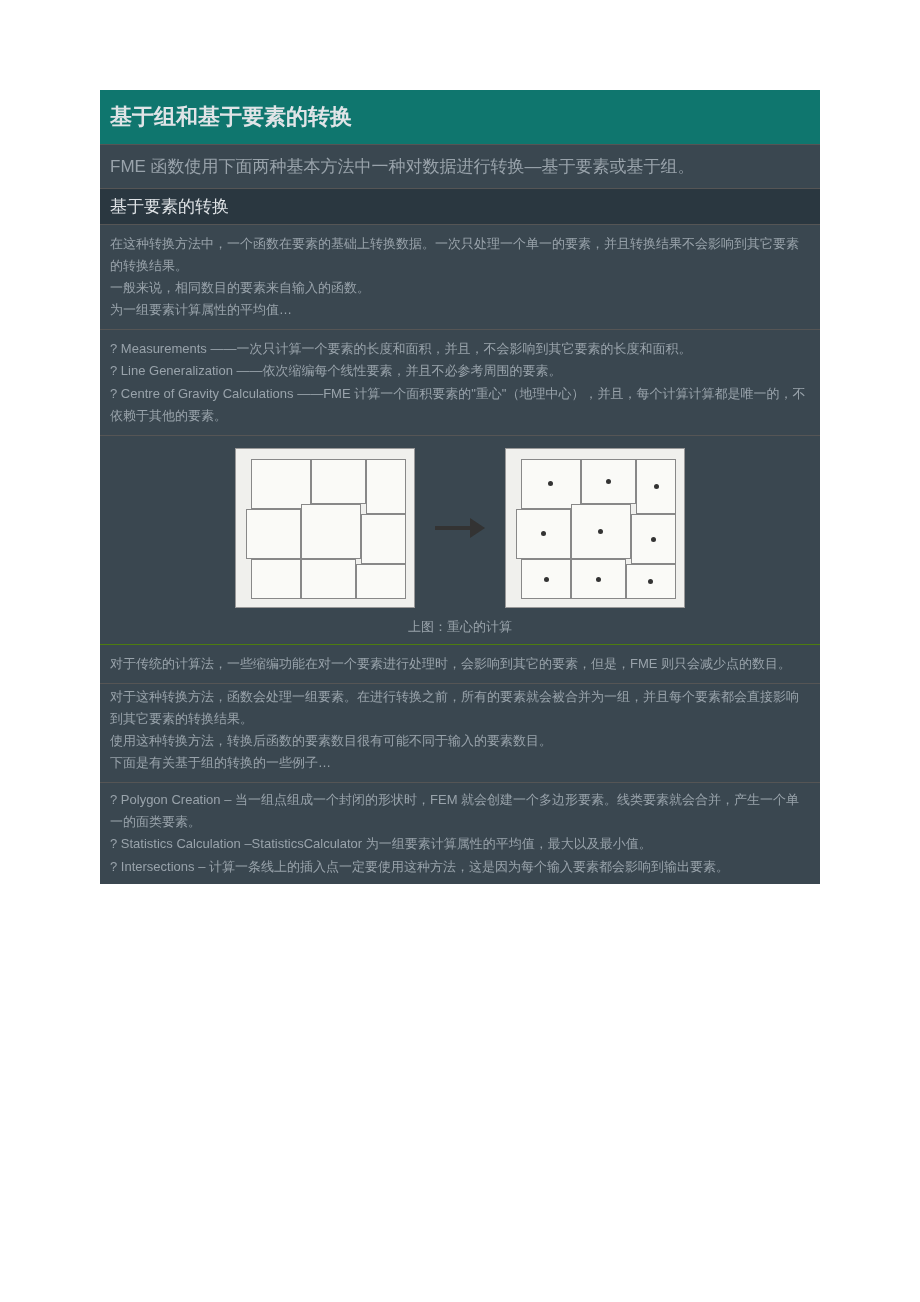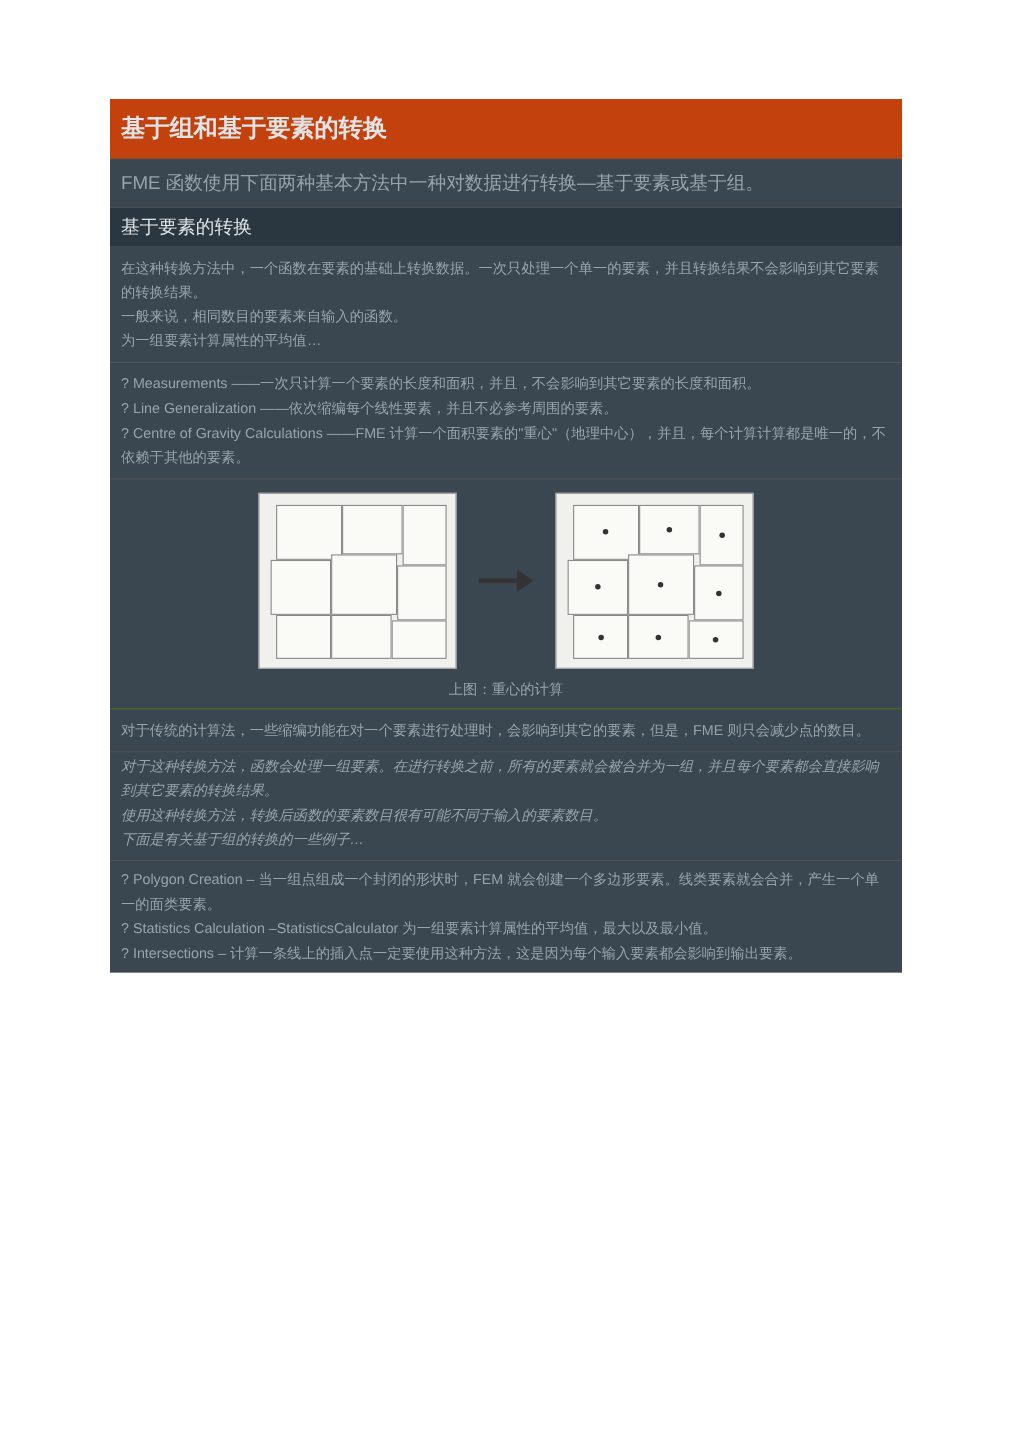--- a/index.html
+++ b/index.html
@@ -11,21 +11,21 @@
     background: #ffffff;
     font-family: Arial, "Microsoft YaHei", sans-serif;
     width: 920px;
     padding: 90px 100px 60px 100px;
   }
   .content-box {
     background: #3a4750;
     color: #9aa5ad;
   }
   .main-title {
-    background: #c2410c;
+    background: #0f766e;
     color: #e0e4e7;
     font-size: 22px;
     font-weight: bold;
     padding: 12px 10px;
     border-bottom: 1px solid #555;
   }
   .intro-text {
     background: #3a4750;
     color: #99a3ab;
     font-size: 17px;
@@ -178,21 +178,21 @@
         <div class="dot" style="top:128px;left:90px;"></div>
         <div class="dot" style="top:130px;left:142px;"></div>
       </div>
     </div>
     <div class="caption">上图：重心的计算</div>
   </div>
 
   <div class="paragraph">对于传统的计算法，一些缩编功能在对一个要素进行处理时，会影响到其它的要素，但是，FME 则只会减少点的数目。</div>
 
 
-  <div class="paragraph" style="padding-top:2px;font-style:italic;">
+  <div class="paragraph" style="padding-top:2px;">
     <span>对于这种转换方法，函数会处理一组要素。在进行转换之前，所有的要素就会被合并为一组，并且每个要素都会直接影响到其它要素的转换结果。</span><br>
     <span>使用这种转换方法，转换后函数的要素数目很有可能不同于输入的要素数目。</span><br>
     <span>下面是有关基于组的转换的一些例子…</span>
   </div>
 
   <div class="paragraph-noborder">
     <span>? Polygon Creation –  当一组点组成一个封闭的形状时，FEM 就会创建一个多边形要素。线类要素就会合并，产生一个单一的面类要素。</span><br>
     <span>? Statistics Calculation –StatisticsCalculator 为一组要素计算属性的平均值，最大以及最小值。</span><br>
     <span>? Intersections –  计算一条线上的插入点一定要使用这种方法，这是因为每个输入要素都会影响到输出要素。</span>
   </div>

